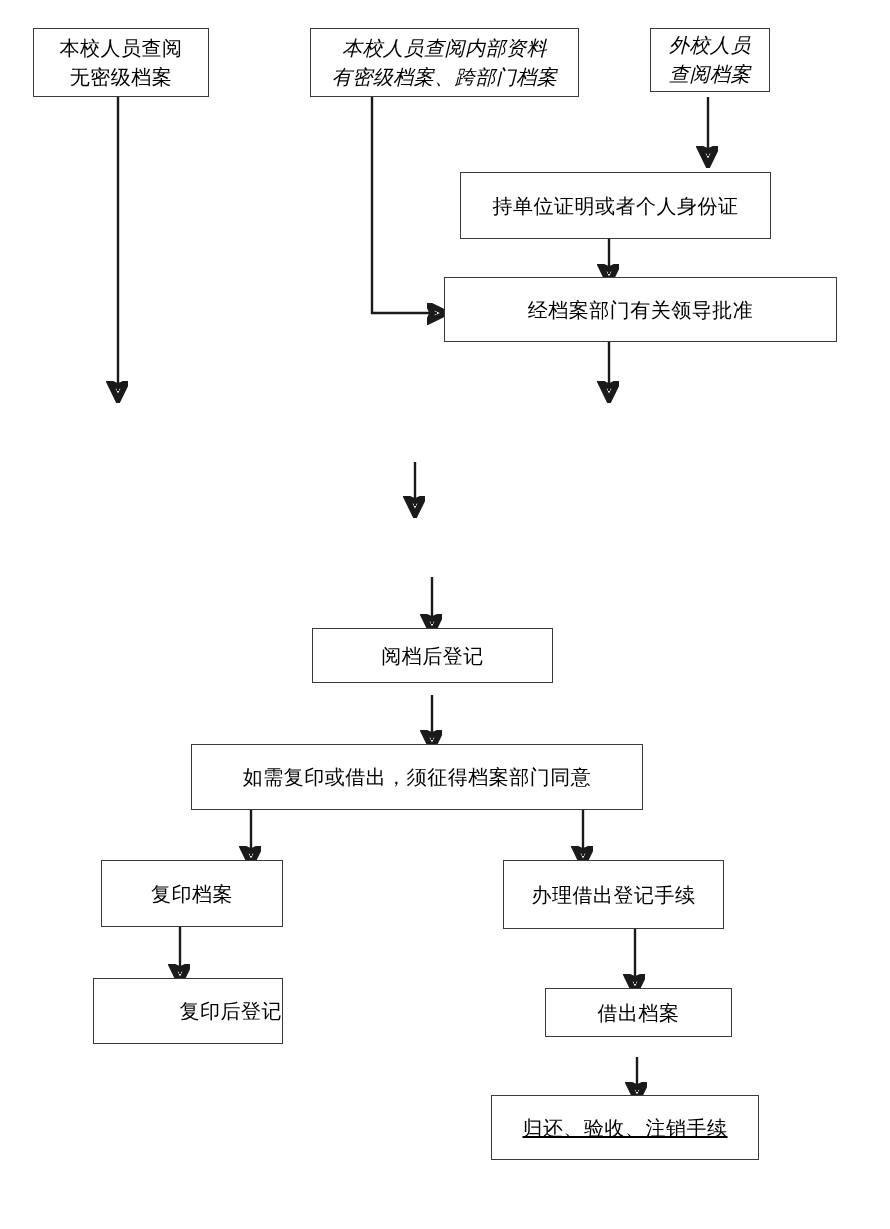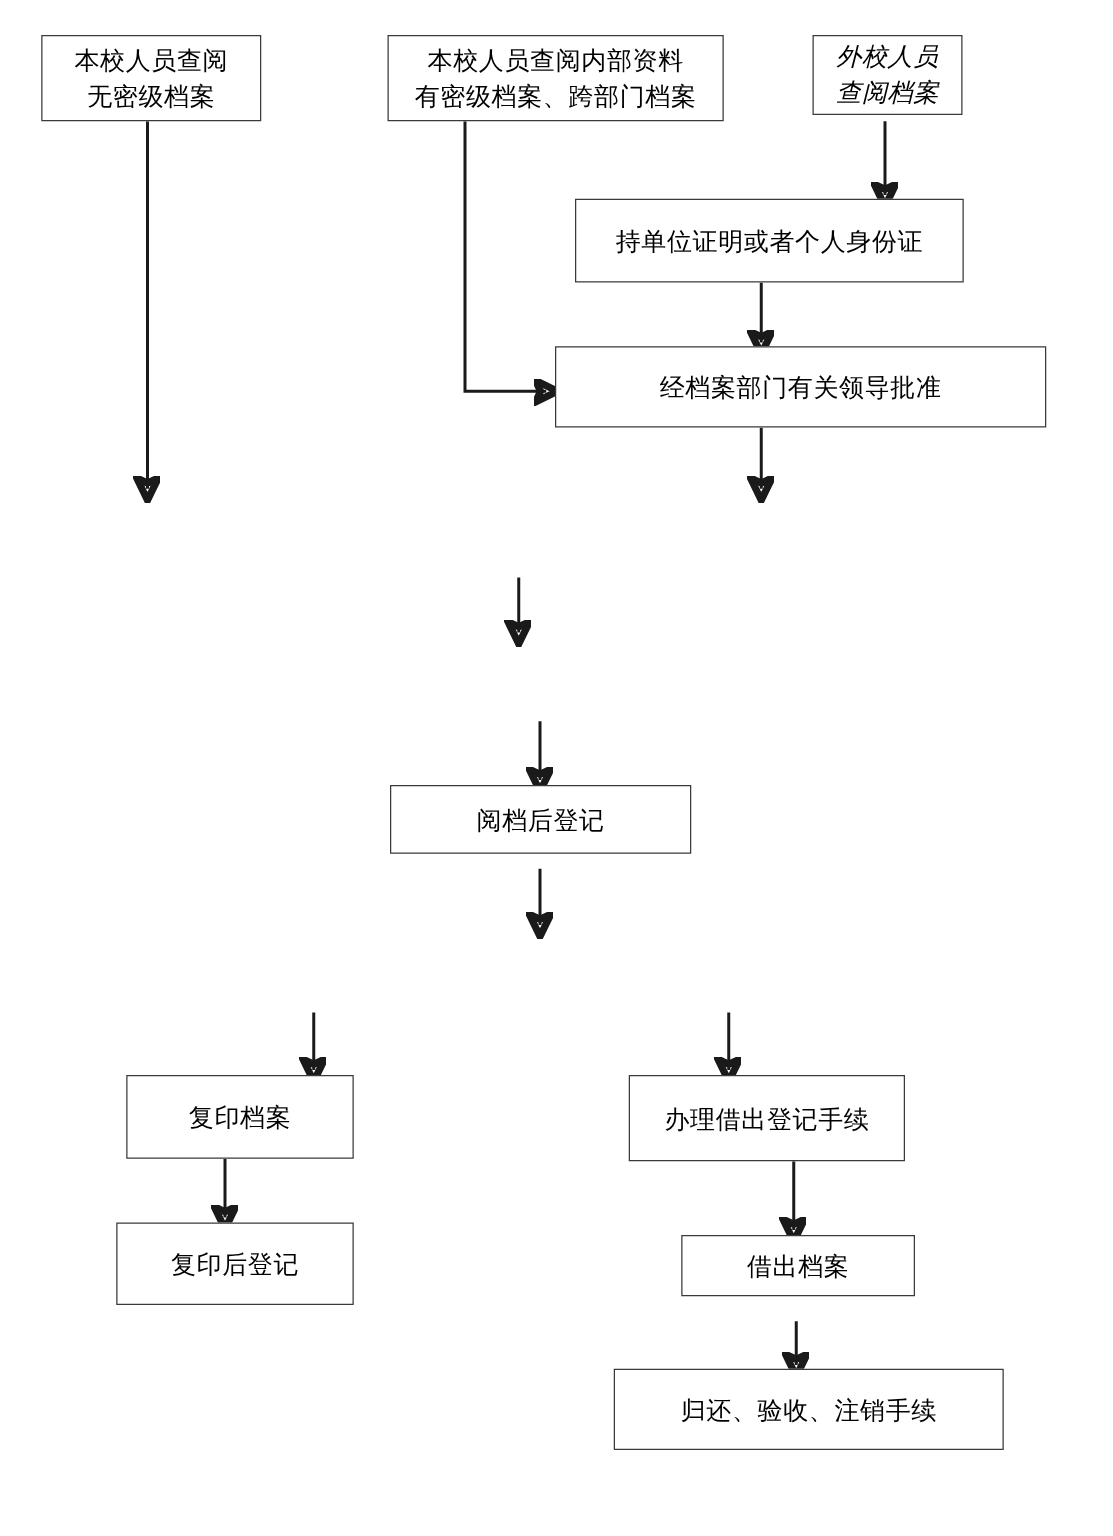--- a/index.html
+++ b/index.html
@@ -84,58 +84,61 @@
     <line x1="635" y1="929" x2="635" y2="984" marker-end="url(#arrowhead)"></line>
 
     <line x1="637" y1="1057" x2="637" y2="1092" marker-end="url(#arrowhead)"></line>
   </svg>
 
   <div class="node" style="left:33px; top:28px; width:176px; height:69px;">
     <span>本校人员查阅</span>
     <span class="line2">无密级档案</span>
   </div>
 
-  <div class="node" style="left:310px; top:28px; width:269px; height:69px;">
+  <div class="node" style="left:310px; top:28px; width:269px; height:69px;font-style:italic;">
     <span>本校人员查阅内部资料</span>
     <span class="line2">有密级档案、跨部门档案</span>
   </div>
 
   <div class="node" style="left:650px; top:28px; width:120px; height:64px;font-style:italic;">
     <span>外校人员</span>
     <span class="line2">查阅档案</span>
   </div>
 
-  <div class="node one-line" style="left:460px; top:159px; width:311px; height:67px;">
+  <div class="node one-line" style="left:460px; top:172px; width:311px; height:67px;">
     <span>持单位证明或者个人身份证</span>
   </div>
 
   <div class="node one-line" style="left:444px; top:277px; width:393px; height:65px;">
     <span>经档案部门有关领导批准</span>
   </div>
 
 
 
   <div class="node one-line" style="left:312px; top:628px; width:241px; height:55px;">
     <span>阅档后登记</span>
   </div>
 
+  <div class="node one-line" style="left:191px; top:744px; width:452px; height:66px;">
+    <span>如需复印或借出，须征得档案部门同意</span>
+  </div>
 
   <div class="node one-line" style="left:101px; top:860px; width:182px; height:67px;">
     <span>复印档案</span>
   </div>
 
-  <div class="node one-line" style="left:93px; top:978px; width:190px; height:66px;">
+  <div class="node one-line" style="left:93px; top:978px; width:190px; height:66px;align-items:flex-end;">
     <span>复印后登记</span>
   </div>
 
   <div class="node one-line" style="left:503px; top:860px; width:221px; height:69px;">
     <span>办理借出登记手续</span>
   </div>
 
   <div class="node one-line" style="left:545px; top:988px; width:187px; height:49px;">
     <span>借出档案</span>
   </div>
 
-  <div class="node one-line" style="left:491px; top:1095px; width:312px; height:65px;">
+  <div class="node one-line" style="left:491px; top:1095px; width:268px; height:65px;text-decoration:underline;">
     <span>归还、验收、注销手续</span>
   </div>
 
 </div>
 
 </body></html>

